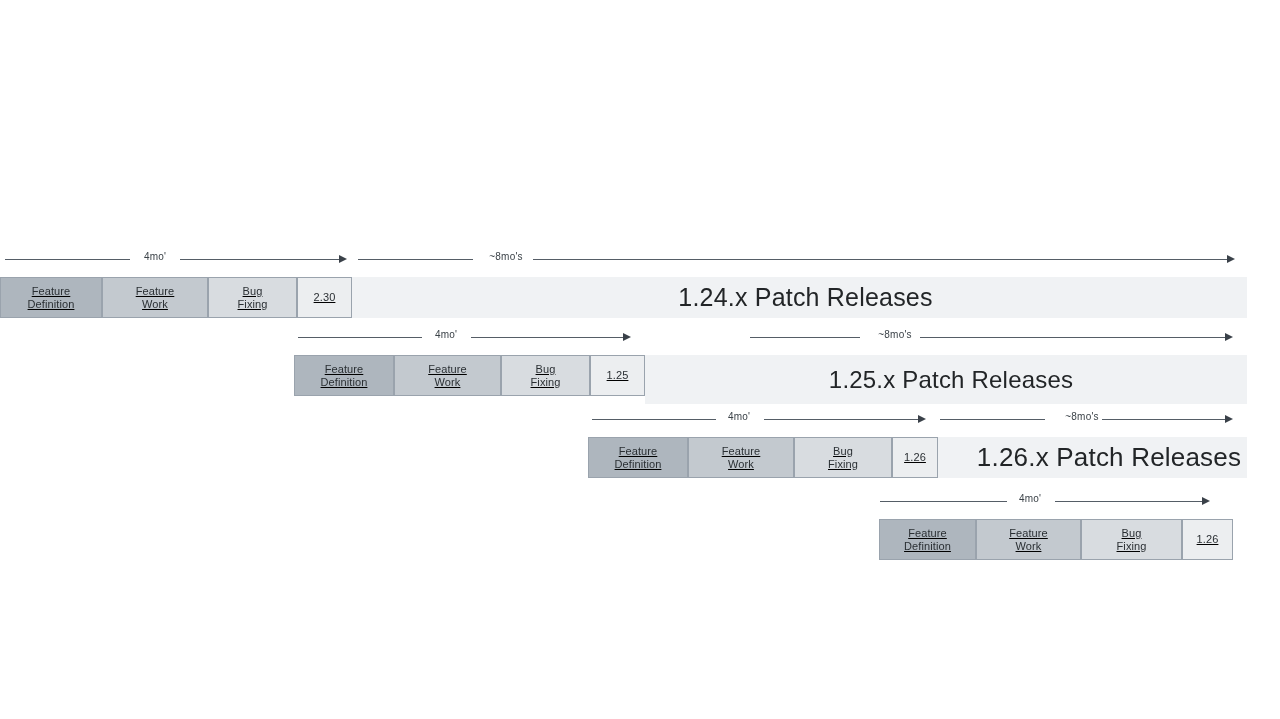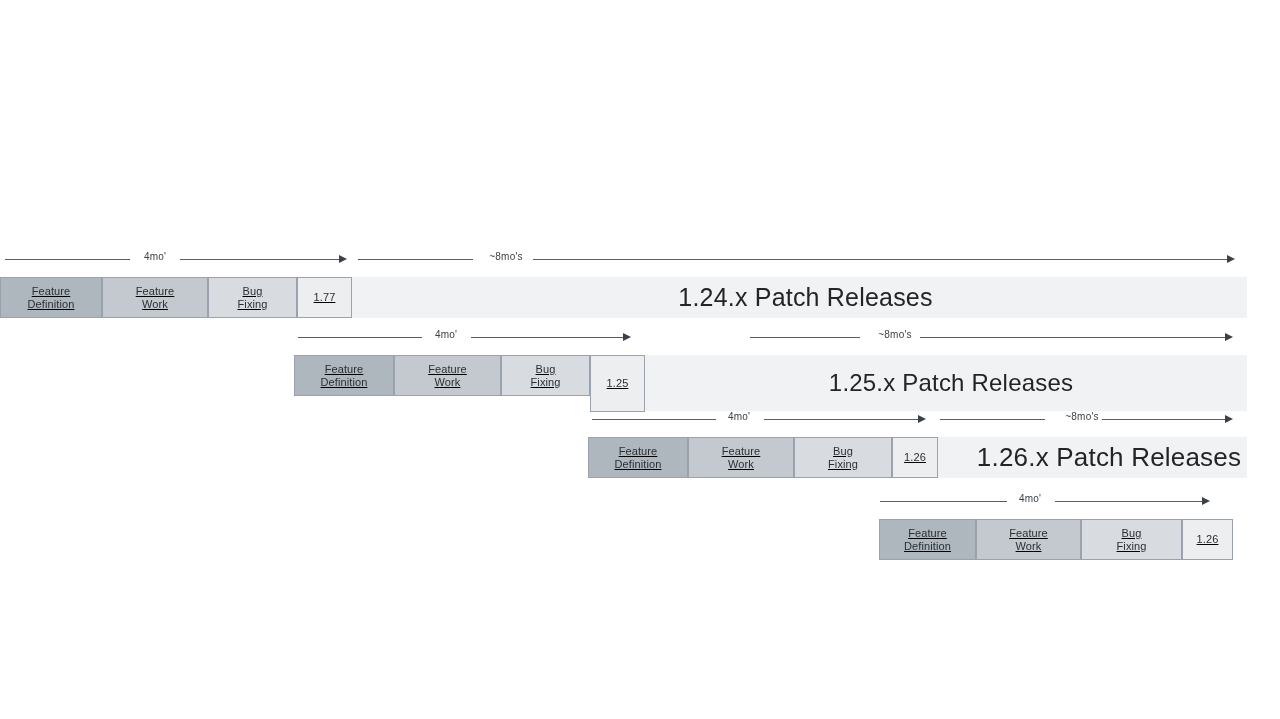--- a/index.html
+++ b/index.html
@@ -122,42 +122,42 @@
           <span class="lbl">Work</span>
         </span>
       </div>
       <div class="phase bug-fixing" style="width:89px; height:41px;">
         <span>
           <span class="lbl">Bug</span>
           <span class="lbl">Fixing</span>
         </span>
       </div>
       <div class="phase version" style="width:55px; height:41px;">
-        <span>1.77</span>
+        <span>2.30</span>
       </div>
     </div>
 
     <div class="measure" style="left:5px; top:251px; width:345px;">
       <div class="seg" style="left:0px; width:125px;"></div>
       <div class="seg" style="left:175px; width:162px;"></div>
       <div class="head" style="left:334px;"></div>
       <div class="mlabel" style="left:150px;">4mo'</div>
     </div>
 
     <div class="measure" style="left:358px; top:251px; width:880px;">
       <div class="seg" style="left:0px; width:115px;"></div>
       <div class="seg" style="left:175px; width:694px;"></div>
       <div class="head" style="left:869px;"></div>
       <div class="mlabel" style="left:148px;">~8mo's</div>
     </div>
   </div>
 
   <div class="row">
 
-    <div class="patch-band" style="left:645px; top:355px; width:602px; height:56px;">
+    <div class="patch-band" style="left:645px; top:355px; width:602px; height:49px;">
       <div class="patch-band-label" style="font-size:24px; margin-left:10px;">1.25.x Patch Releases</div>
     </div>
 
     <div class="phases" style="left:294px; top:355px; height:41px;">
       <div class="phase feature-definition" style="width:100px; height:41px;">
         <span>
           <span class="lbl">Feature</span>
           <span class="lbl">Definition</span>
         </span>
       </div>
@@ -166,21 +166,21 @@
           <span class="lbl">Feature</span>
           <span class="lbl">Work</span>
         </span>
       </div>
       <div class="phase bug-fixing" style="width:89px; height:41px;">
         <span>
           <span class="lbl">Bug</span>
           <span class="lbl">Fixing</span>
         </span>
       </div>
-      <div class="phase version" style="width:55px; height:57px;">
+      <div class="phase version" style="width:55px; height:41px;">
         <span>1.25</span>
       </div>
     </div>
 
     <div class="measure" style="left:298px; top:329px; width:340px;">
       <div class="seg" style="left:0px; width:124px;"></div>
       <div class="seg" style="left:173px; width:155px;"></div>
       <div class="head" style="left:325px;"></div>
       <div class="mlabel" style="left:148px;">4mo'</div>
     </div>

